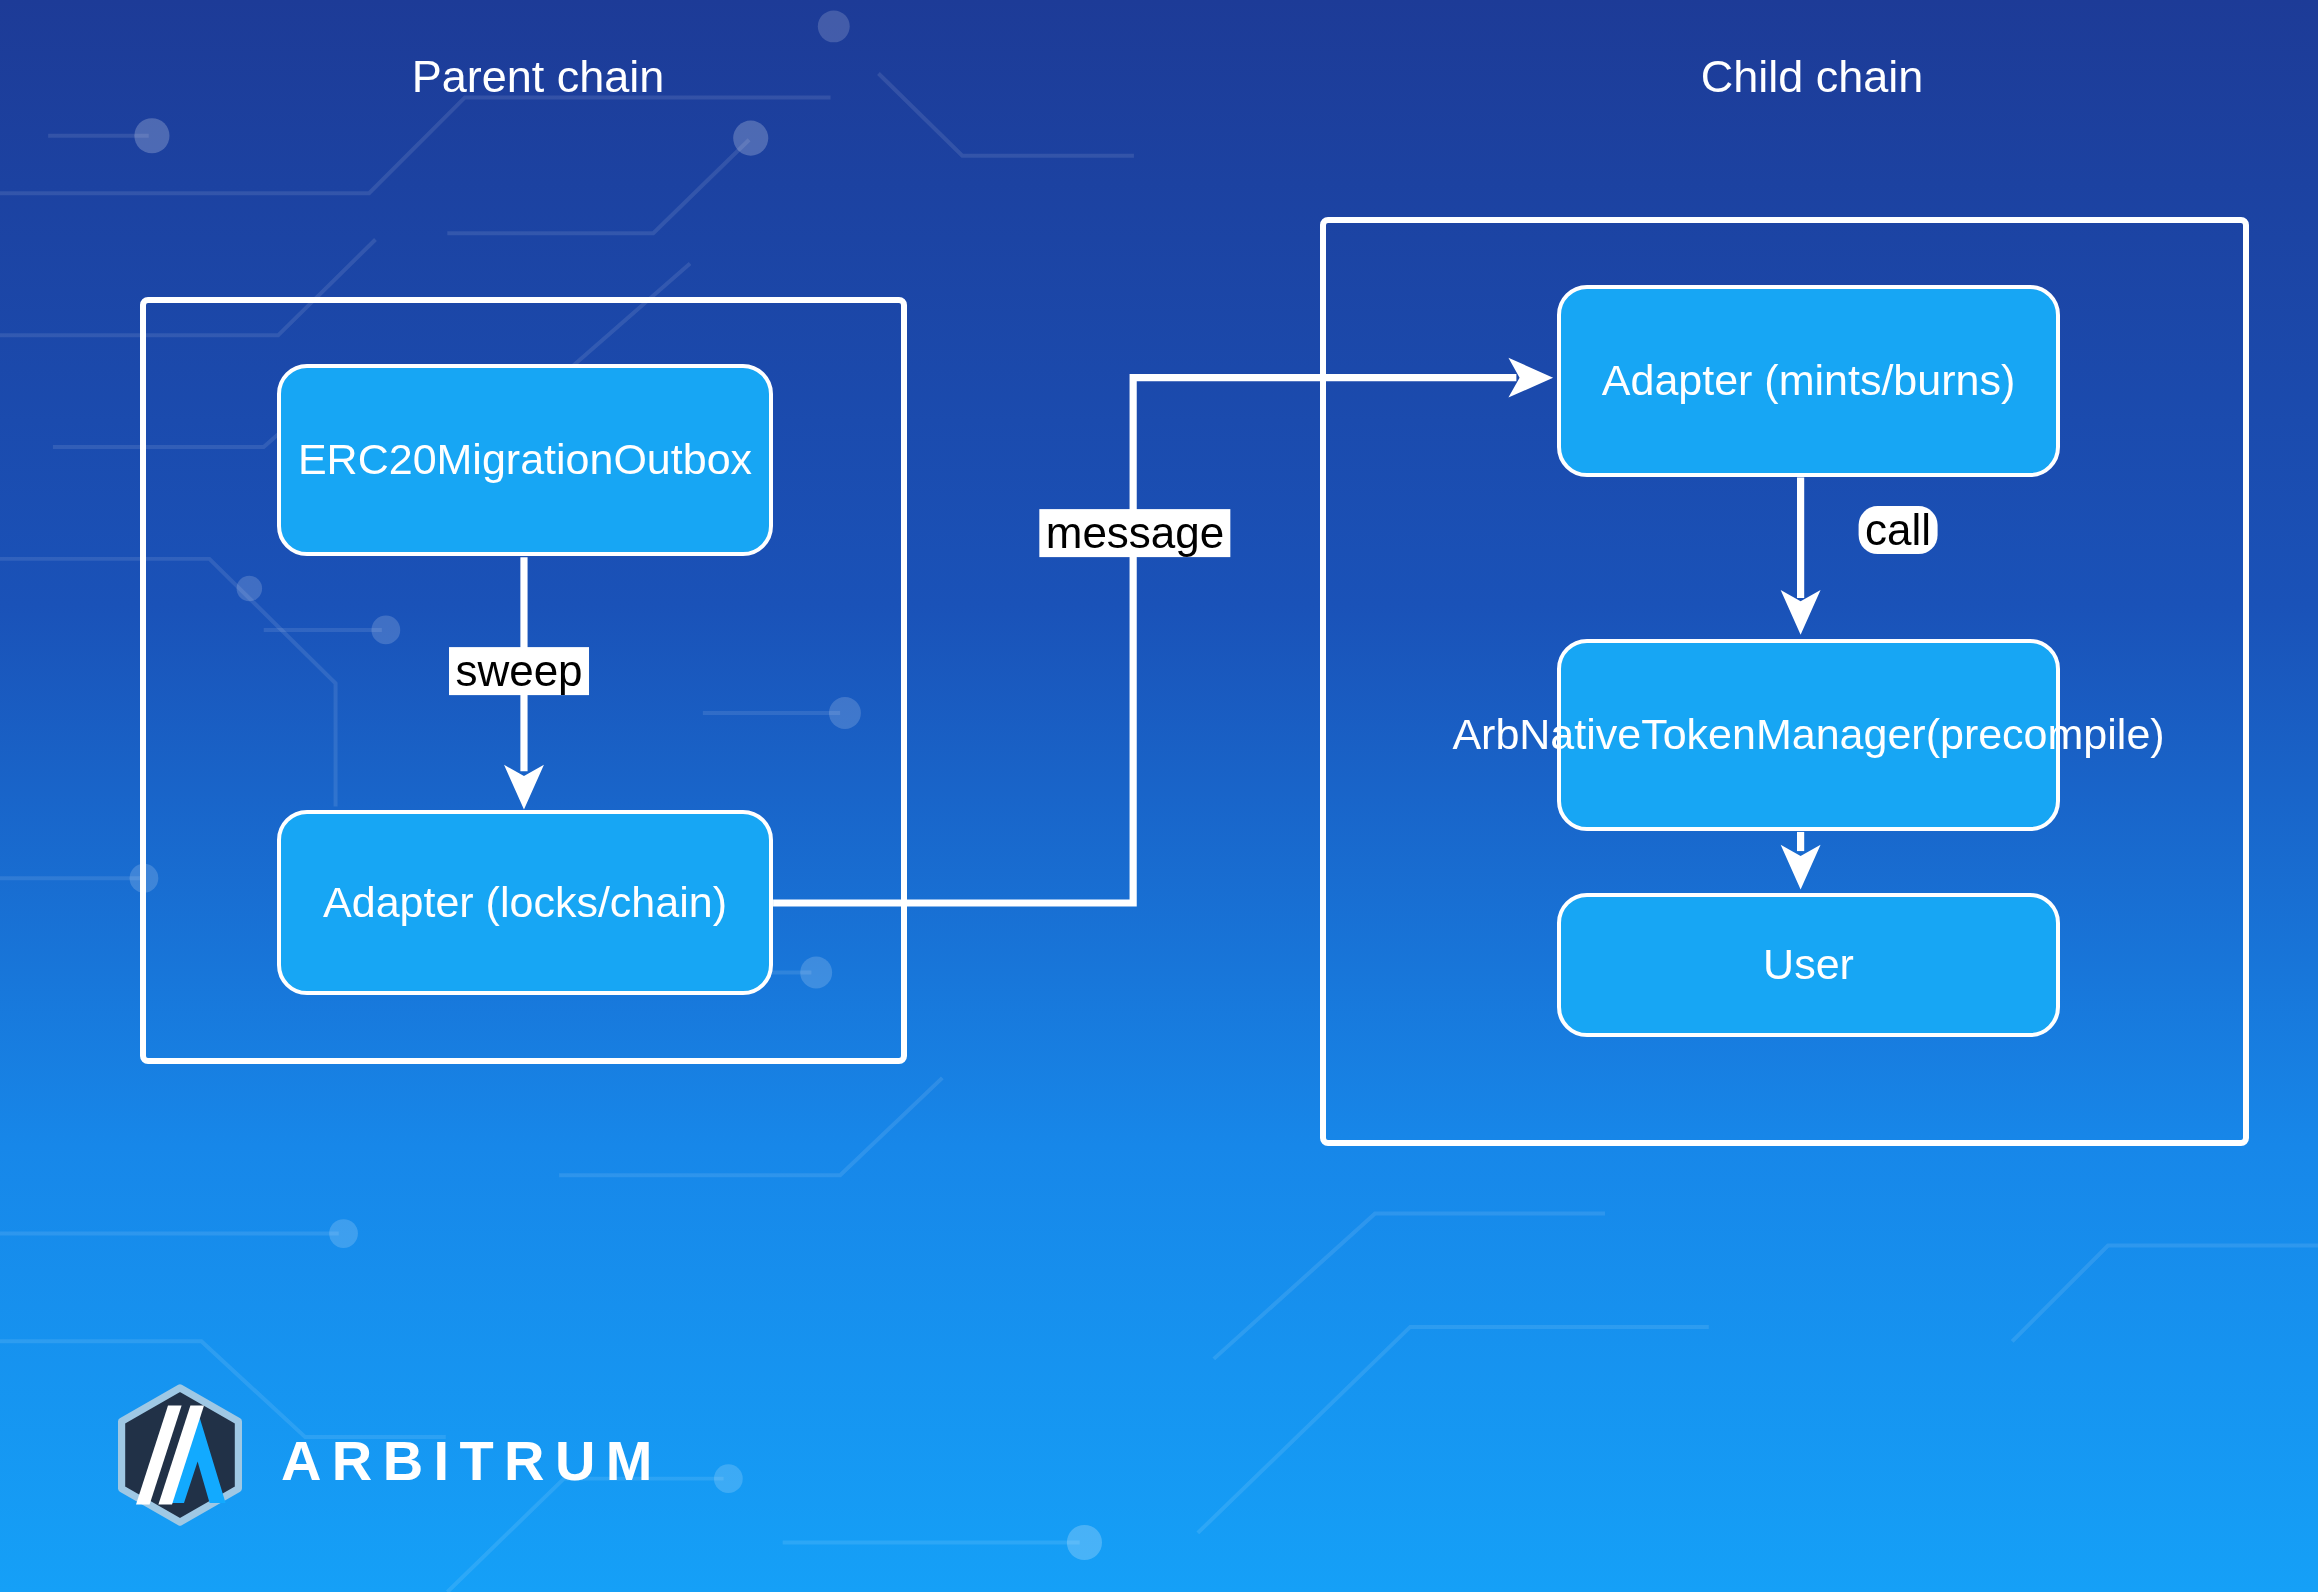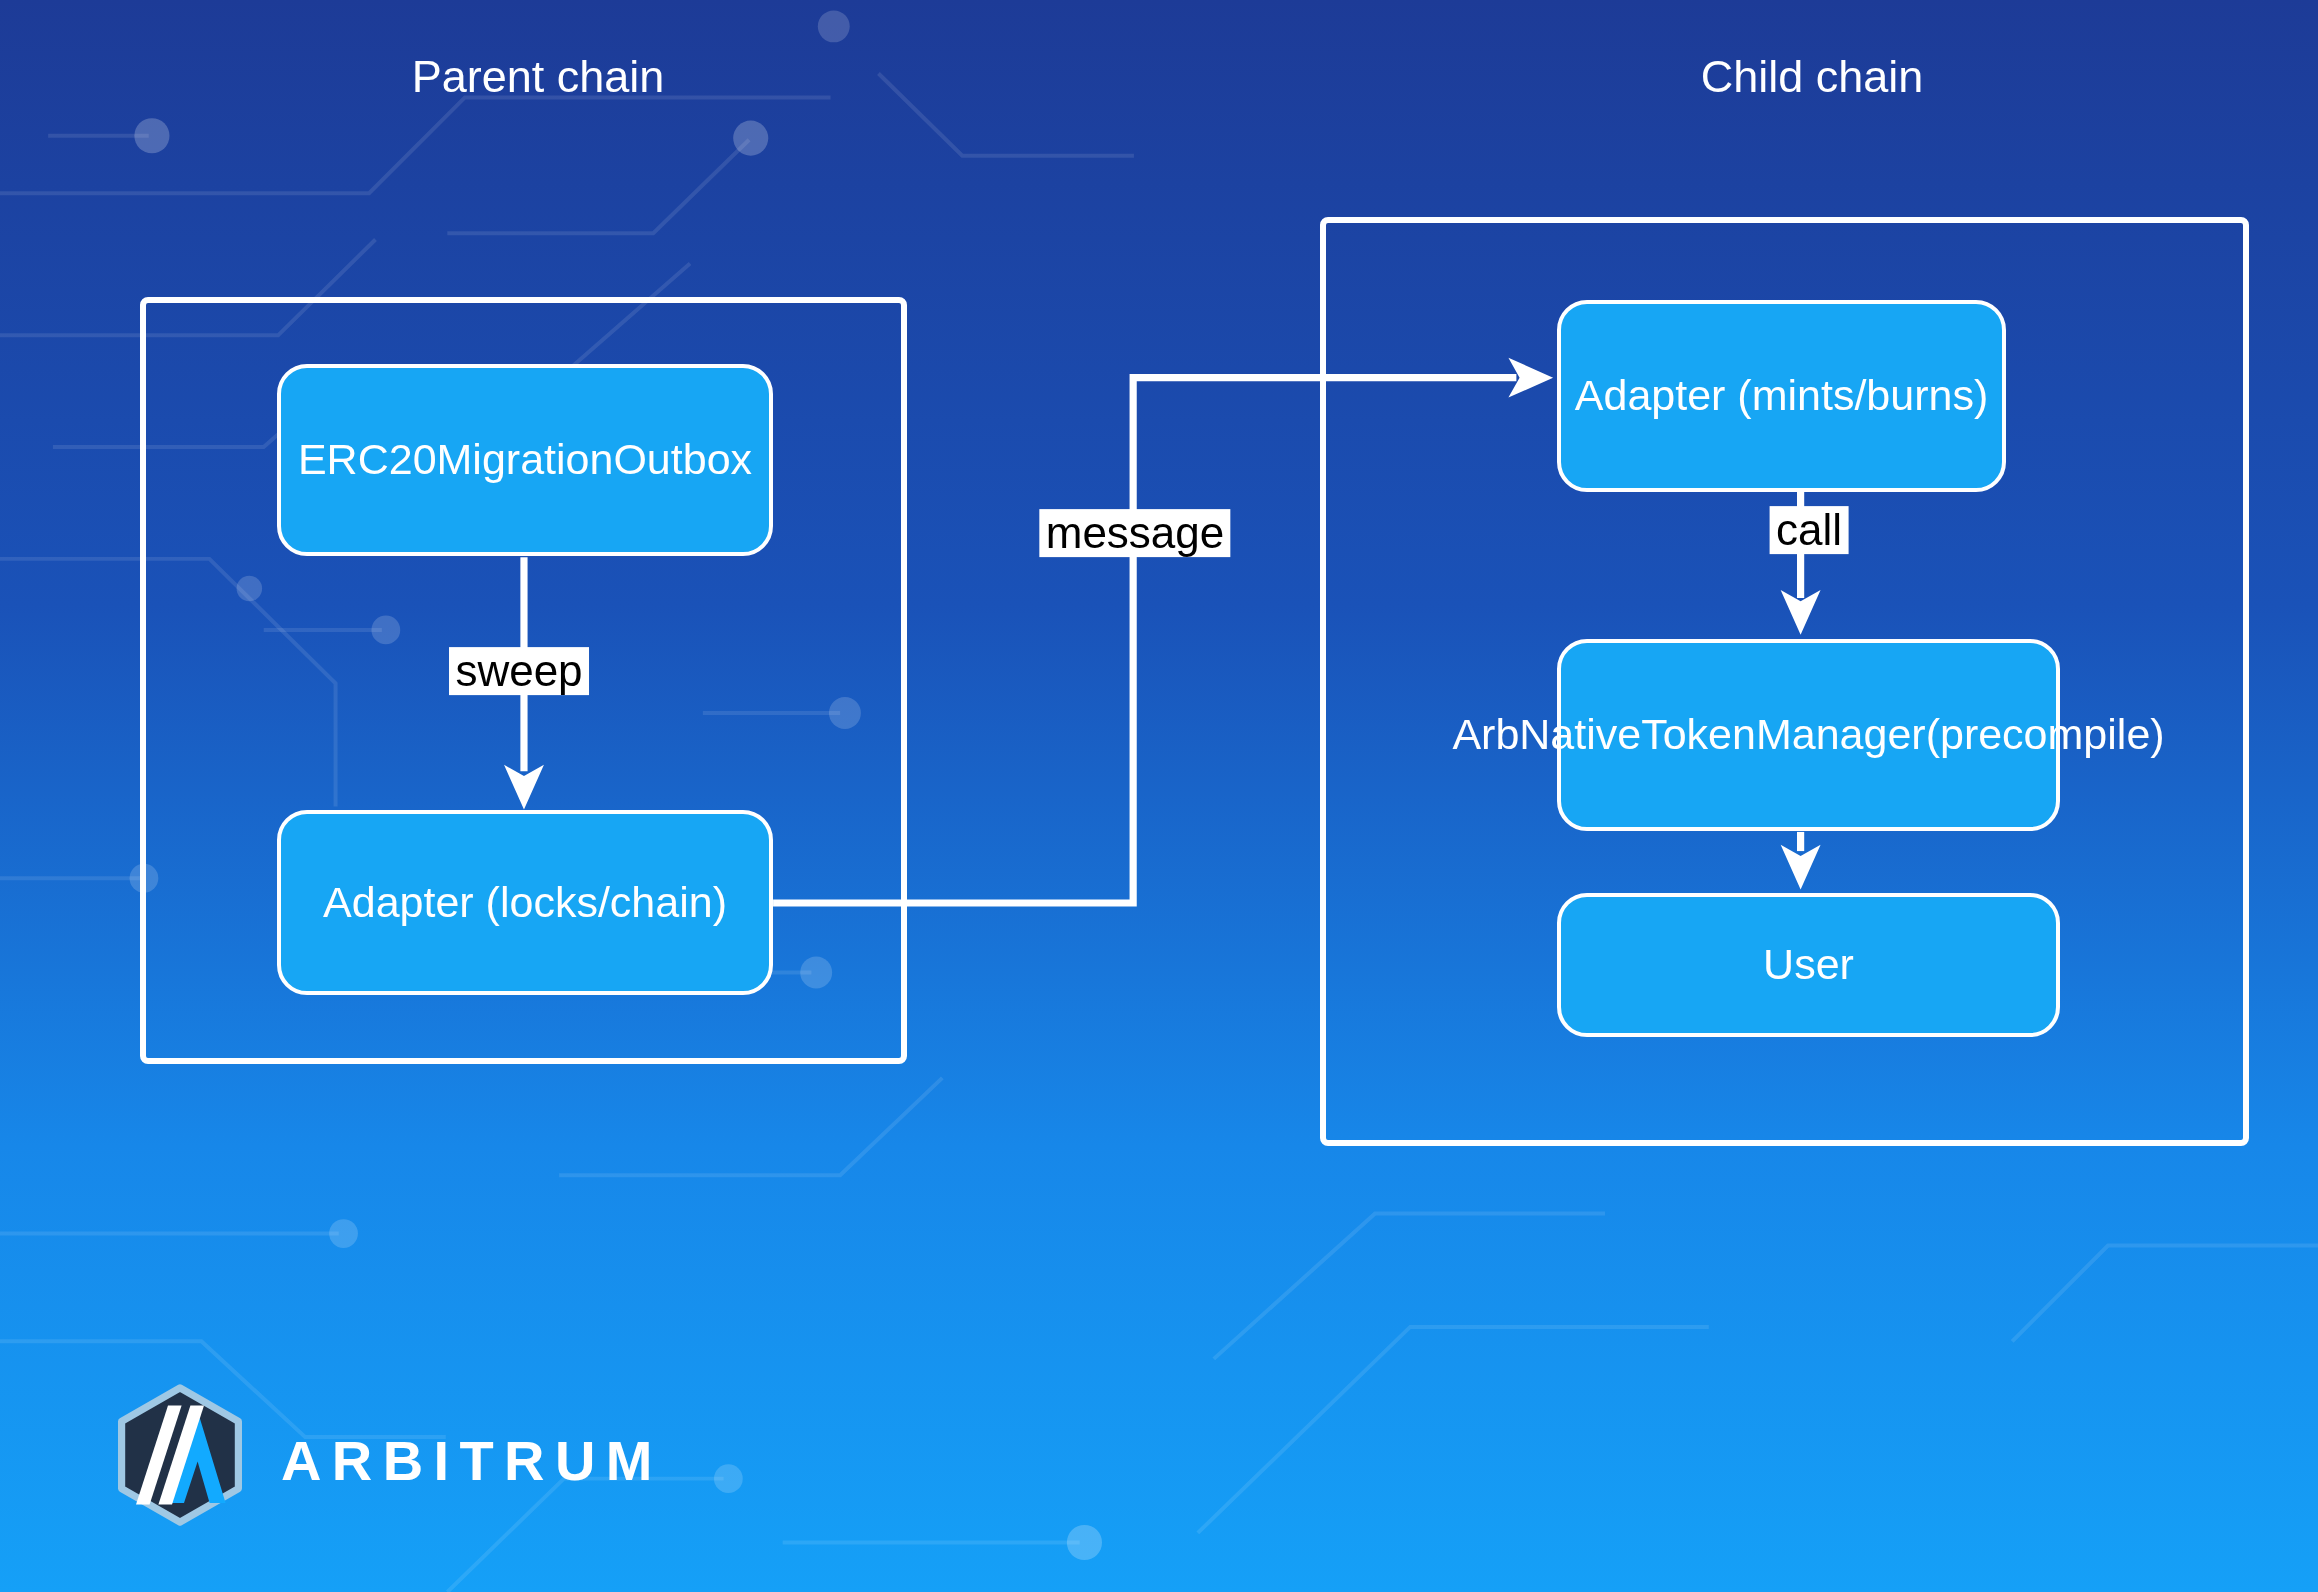--- a/index.html
+++ b/index.html
@@ -154,38 +154,38 @@
   </svg>
 
   <div class="node" style="left:277px;top:364px;width:496px;height:192px;">
     <span>ERC20MigrationOutbox</span>
   </div>
 
   <div class="node" style="left:277px;top:810px;width:496px;height:185px;">
     <span>Adapter (locks/chain)</span>
   </div>
 
-  <div class="node" style="left:1557px;top:300px;width:449px;height:192px;">
+  <div class="node" style="left:1557px;top:285px;width:503px;height:192px;">
     <span>Adapter (mints/burns)</span>
   </div>
 
   <div class="node" style="left:1557px;top:639px;width:503px;height:192px;">
     <span class="stack">
       <span>ArbNativeTokenManager</span>
       <span>(precompile)</span>
     </span>
   </div>
 
   <div class="node" style="left:1557px;top:893px;width:503px;height:144px;">
     <span>User</span>
   </div>
 
   <div class="edge-label" style="left:519px;top:671px;">sweep</div>
   <div class="edge-label" style="left:1135px;top:533px;">message</div>
-  <div class="edge-label" style="left:1809px;top:530px;">call</div>
+  <div class="edge-label" style="left:1898px;top:530px;border-radius:19px;">call</div>
 
   <svg style="position:absolute;left:104px;top:1375px;" width="152" height="160" viewBox="0 0 190 200" aria-hidden="true">
     <polygon points="95,16 168,58 168,142 95,184 22,142 22,58" fill="var(--logo-shield-fill)" stroke="var(--logo-shield-border)" stroke-width="9" stroke-linejoin="round"></polygon>
     <polygon points="118,48 152,160 132,160 117,108 100,160 84,160" fill="var(--logo-accent)"></polygon>
     <polygon points="40,162 57,162 97,38 80,38" fill="#ffffff"></polygon>
     <polygon points="68,162 85,162 125,38 108,38" fill="#ffffff"></polygon>
   </svg>
   <div id="arbitrum-wordmark">ARBITRUM</div>
 
 </div>

